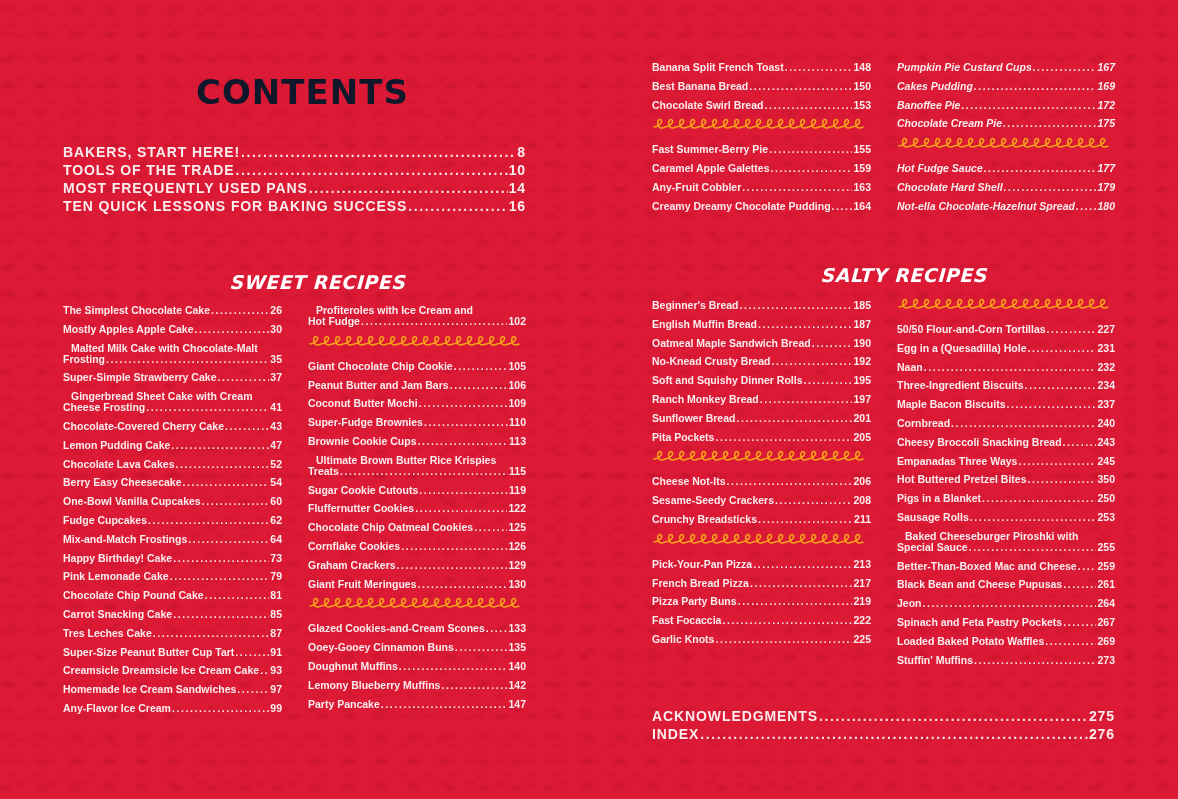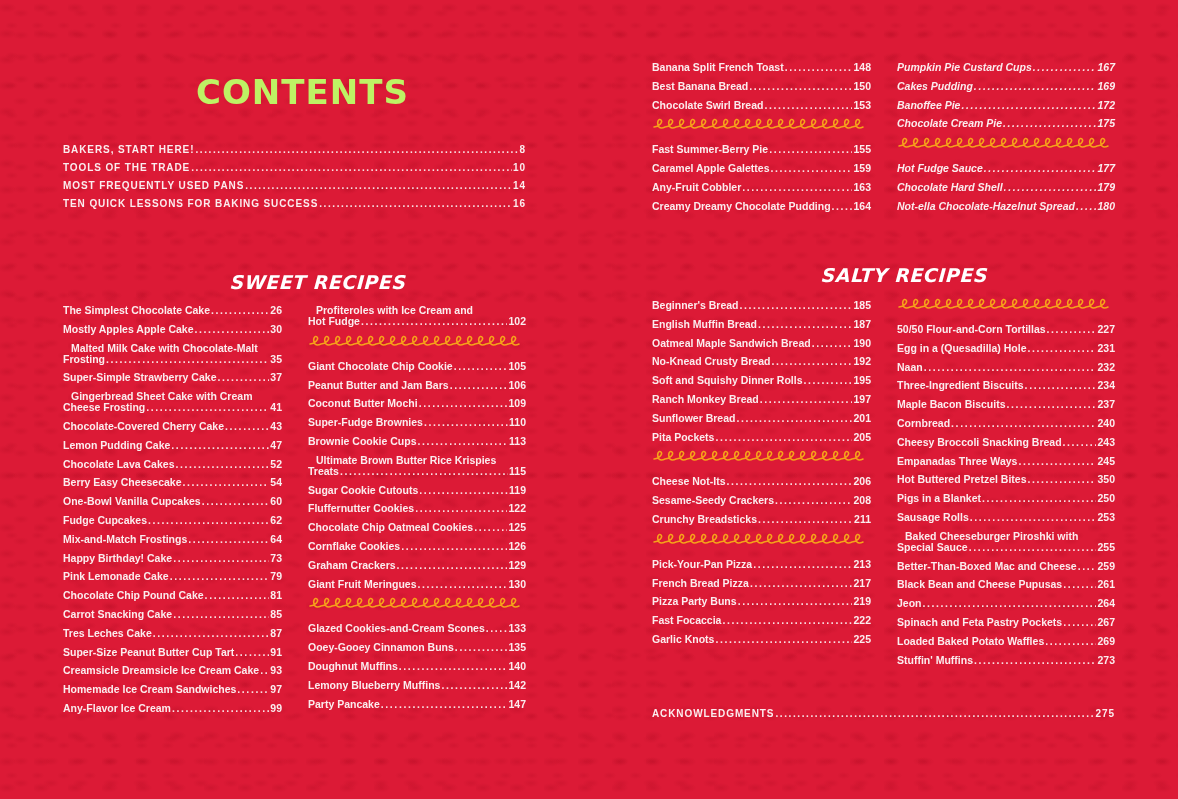--- a/index.html
+++ b/index.html
@@ -11,31 +11,31 @@
         radial-gradient(ellipse 12px 6px at 70% 60%, rgba(150,0,20,0.15), transparent 70%),
         radial-gradient(ellipse 10px 5px at 45% 85%, rgba(150,0,20,0.14), transparent 70%);
       background-size: 34px 26px, 30px 22px, 26px 30px;
       font-family: "Liberation Sans", sans-serif;
       color: #fbecee;
     }
     .page { position: absolute; }
     .title {
       position: absolute; left: 196px; top: 72px;
       font-family: "DejaVu Sans", sans-serif; font-weight: bold;
-      font-size: 34px; letter-spacing: 1px; color: #bef264;
+      font-size: 34px; letter-spacing: 1px; color: #0f172a;
     }
     .section-title {
       position: absolute; font-family: "DejaVu Sans", sans-serif;
       font-weight: bold; font-style: italic; font-size: 19px;
       color: #ffffff; letter-spacing: 0.5px;
       transform: skew(-4deg);
     }
     .front { position: absolute; left: 63px; top: 144px; width: 463px; }
     .front .row, .back .row {
-      display: flex; align-items: baseline; font-size: 10px; font-weight: bold;
+      display: flex; align-items: baseline; font-size: 14px; font-weight: bold;
       letter-spacing: 0.9px; height: 18px; text-transform: uppercase;
     }
     .col { position: absolute; width: 220px; }
     .entry { font-size: 10.5px; font-weight: bold; line-height: 11px; margin-bottom: 7.8px; }
     .entry .line { display: flex; align-items: baseline; }
     .entry .name { white-space: nowrap; }
     .entry .wrap1 { display: block; white-space: nowrap; padding-left: 8px; }
     .dots {
       flex: 1; overflow: hidden; white-space: nowrap; margin: 0 1px;
       letter-spacing: 1.6px; opacity: 0.95;
@@ -767,14 +767,19 @@
         </div>
       </div>
   </div>
 
   <div class="back" id="back">
       <div class="row">
         <span class="name">ACKNOWLEDGMENTS</span>
         <span class="dots"></span>
         <span class="num">275</span>
       </div>
+      <div class="row">
+        <span class="name">INDEX</span>
+        <span class="dots"></span>
+        <span class="num">276</span>
+      </div>
     </div>
 </div>
 
 </body></html>

